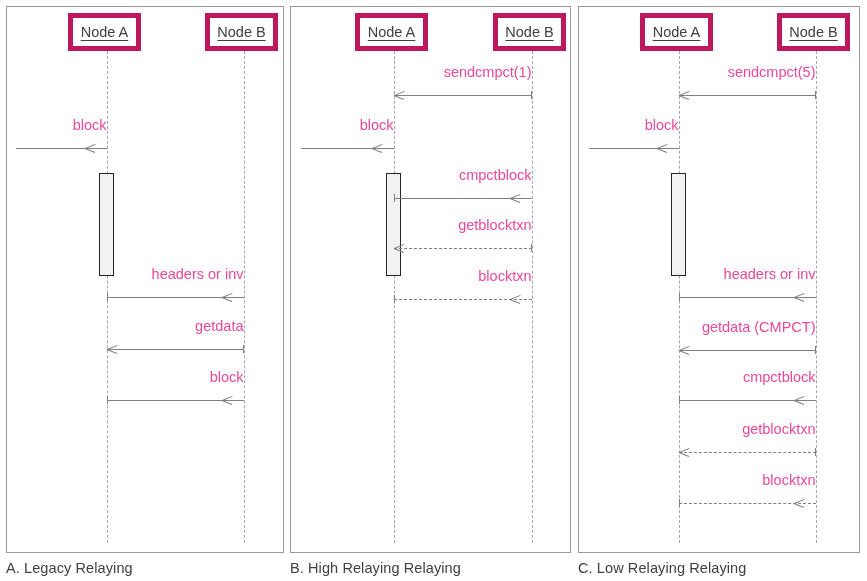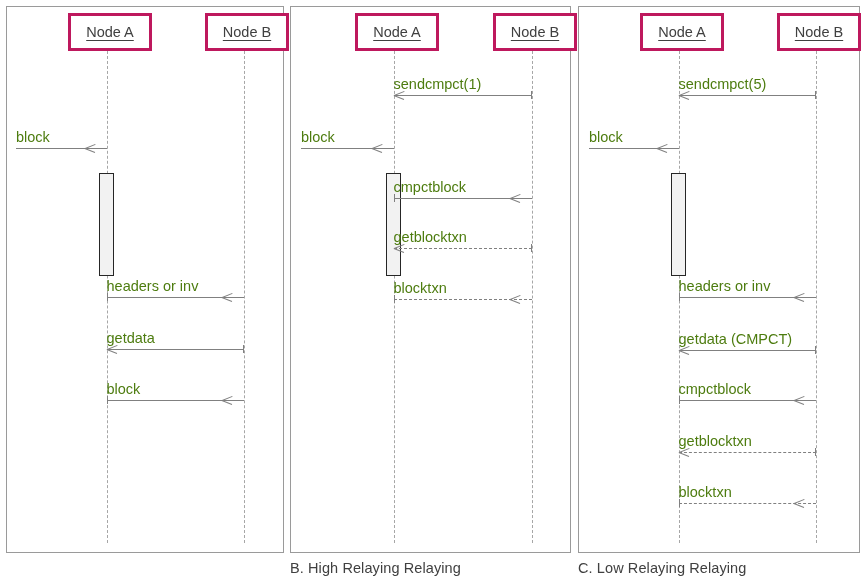--- a/index.html
+++ b/index.html
@@ -34,22 +34,22 @@
     white-space:nowrap;
     letter-spacing:0.1px;
   }
   #caption-a{left:6px;}
   #caption-b{left:290px;}
   #caption-c{left:578px;}
 
   
   .actor-box{
     position:absolute;
-    width:84px;height:38px;
-    border:3px solid #be185d;
+    width:73px;height:38px;
+    border:5px solid #be185d;
     background:#ffffff;
     box-sizing:border-box;
     display:flex;align-items:center;justify-content:center;
   }
   .actor-label{
     font-size:14.5px;
     color:#404040;
     text-decoration:underline;
     text-underline-offset:2.5px;
     white-space:nowrap;
@@ -78,25 +78,25 @@
     left:0;top:0;
     height:0;
     width:100%;
     border-top:1px solid #808080;
   }
   .msg.dashed .msg-line{
     border-top:1px dashed #808080;
   }
   .msg-label{
     position:absolute;
-    bottom:3px;
+    bottom:15px;
     width:100%;
-    text-align:left;
+    text-align:right;
     font-size:14.5px;
-    color:#4d7c0f;
+    color:#ec4899;
     white-space:nowrap;
     line-height:16px;
   }
   
   .arrowhead{position:absolute;width:0;height:0;}
   .arrowhead span{
     position:absolute;
     display:block;
     width:11px;height:0;
     border-top:1px solid #808080;
@@ -120,20 +120,21 @@
   }
   .msg-tick.start{left:0;}
   .msg-tick.end{right:0;}
 </style>
 </head>
 <body>
 
 <div id="diagram-root">
 
   <div class="panel" id="panel-a"></div>
+  <div class="panel-caption" id="caption-a">A. Legacy Relaying</div>
 
   <div class="panel" id="panel-b"></div>
   <div class="panel-caption" id="caption-b">B. High Relaying Relaying</div>
 
   <div class="panel" id="panel-c"></div>
   <div class="panel-caption" id="caption-c">C. Low Relaying Relaying</div>
 
   <div id="dynamic-layer">
       <div class="actor-box" style="left: 68px; top: 13px;">
         <span class="actor-label">Node A</span>

